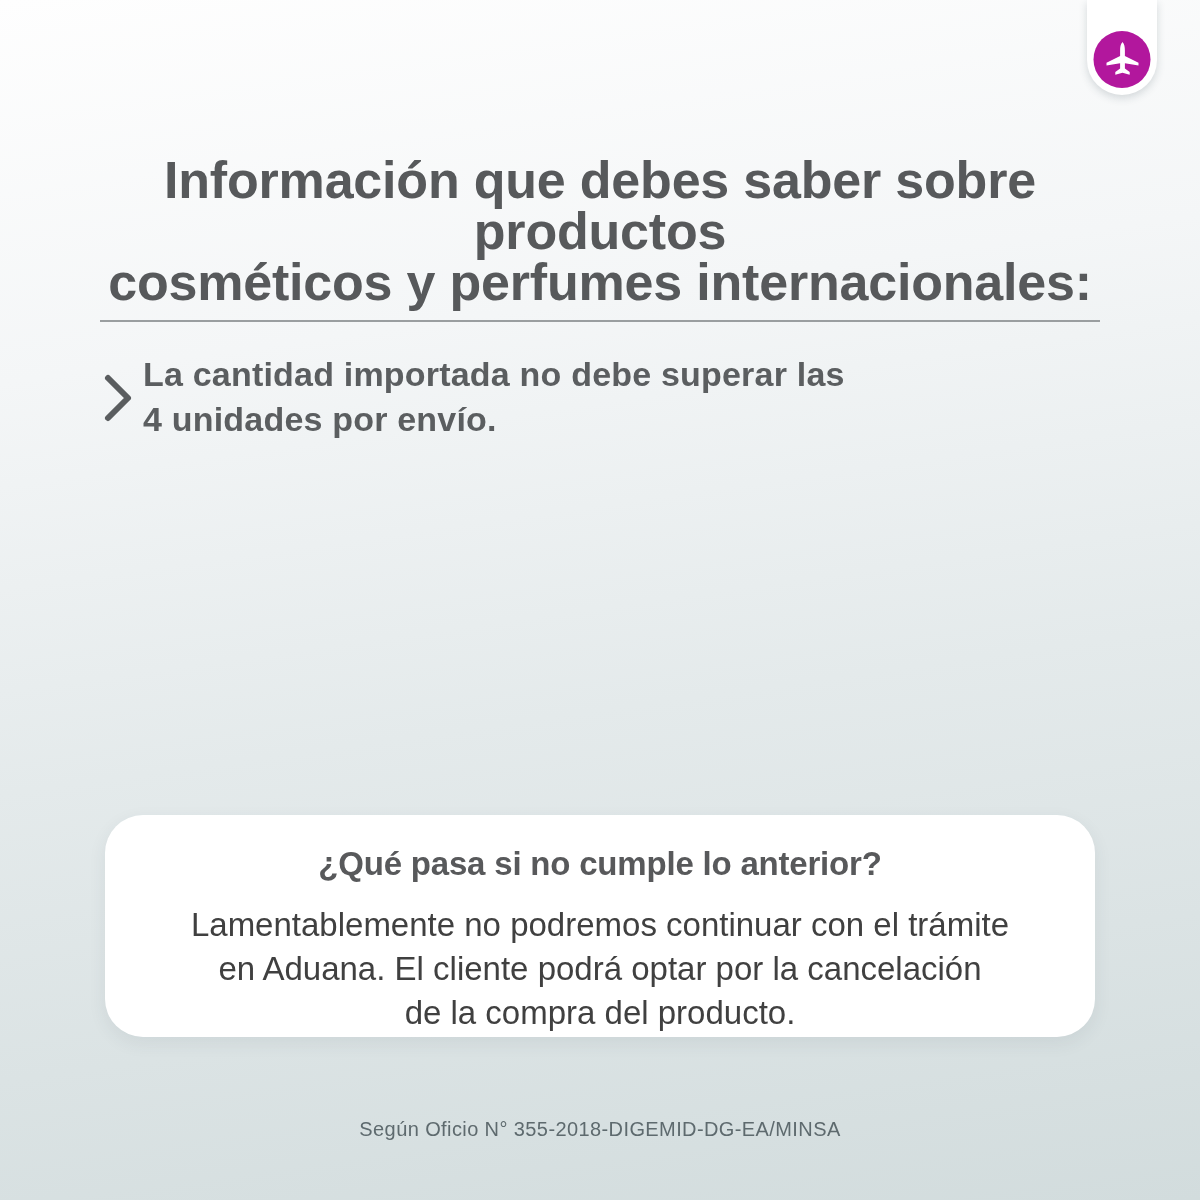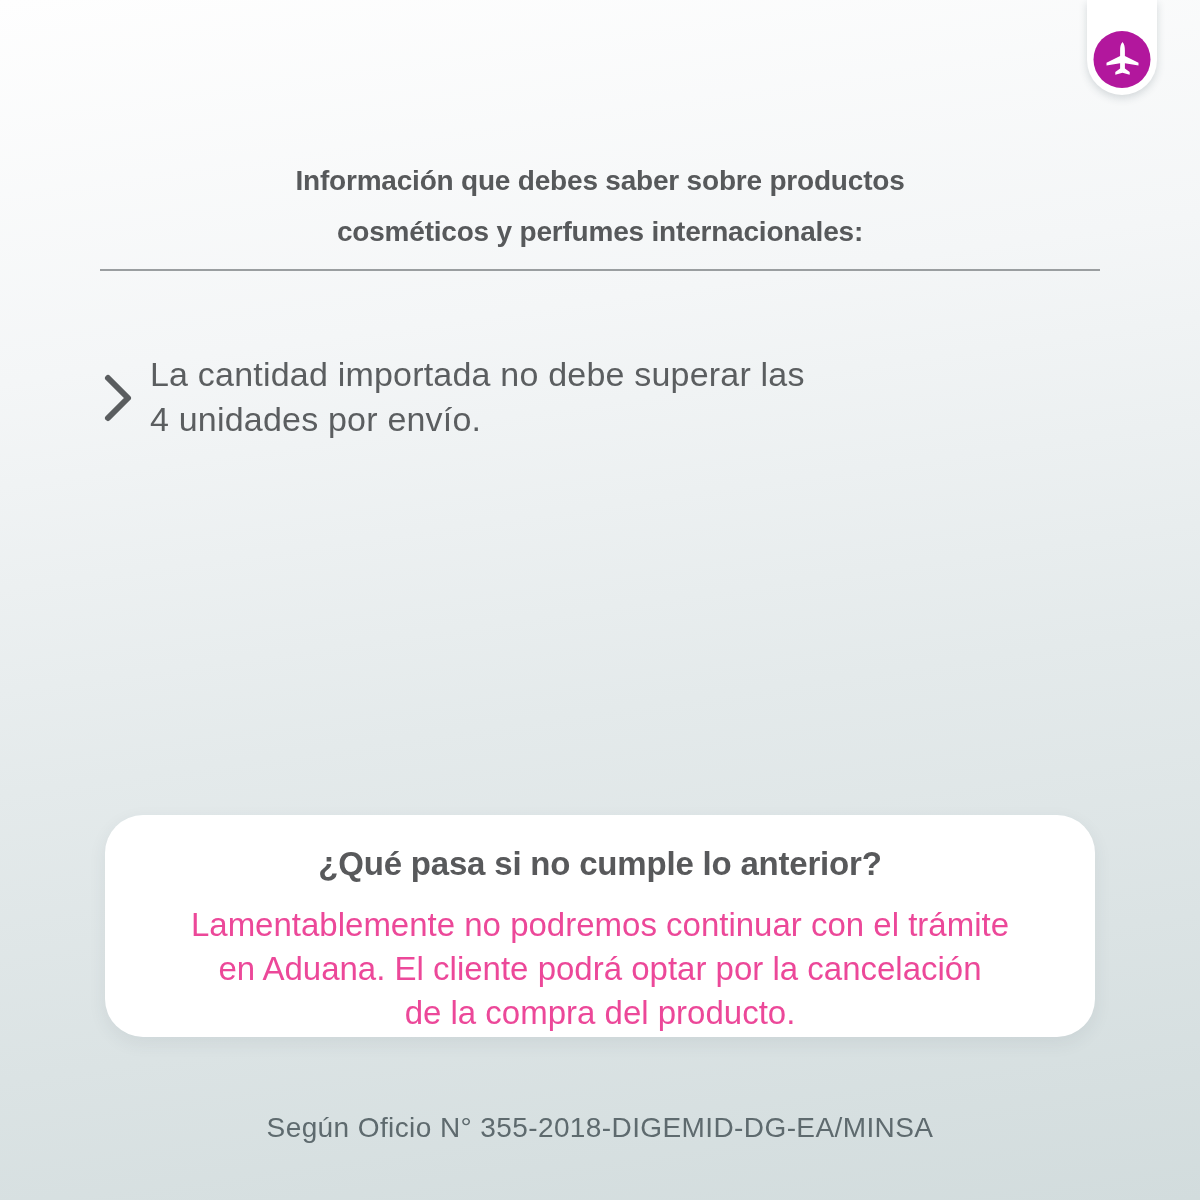--- a/index.html
+++ b/index.html
@@ -36,43 +36,44 @@
   .ribbon-circle svg { width: 40px; height: 40px; display: block; }
 
   
   .header {
     position: absolute;
     top: 155px; left: 100px; width: 1000px;
     text-align: center;
   }
   .title {
     margin: 0;
-    font-size: 28px; font-weight: bold;
+    font-size: 52px; font-weight: bold;
     line-height: 51px;
     color: #57595B;
     white-space: pre-line;
     letter-spacing: -0.2px;
   }
   .title-rule {
     margin-top: 12px;
     height: 2px;
     background: #9A9EA0;
   }
 
   
   .bullets {
     position: absolute;
     top: 352px; left: 103px; width: 1010px;
     list-style: none; margin: 0; padding: 0;
   }
   .bullets li {
     display: flex;
     align-items: flex-start;
-    gap: 17px;
+    gap: 10px;
     margin-bottom: 26px;
+    font-weight: bold;
   }
   .chev {
     flex: 0 0 auto;
     width: 30px; height: 52px;
     margin-top: 20px;
   }
   .bullets p {
     margin: 0;
     font-size: 34px;
     line-height: 45px;
@@ -96,33 +97,33 @@
   .card h2 {
     margin: 0 0 20px 0;
     font-size: 33px; font-weight: bold;
     color: #58595B;
     letter-spacing: -0.2px;
   }
   .card p {
     margin: 0;
     font-size: 33px;
     line-height: 44px;
-    color: #ec4899;
+    color: #404040;
     white-space: pre-line;
   }
 
   
   .footer {
     position: absolute;
     top: 1108px; left: 0; width: 1200px;
     text-align: center;
   }
   .footer p {
-    margin: 4px;
-    font-size: 28px;
+    margin: 10px;
+    font-size: 20px;
     color: #5E6A6E;
     letter-spacing: 0.4px;
   }
 </style>
 </head>
 <body>
 
 <div class="poster">
 
   <div class="ribbon">

